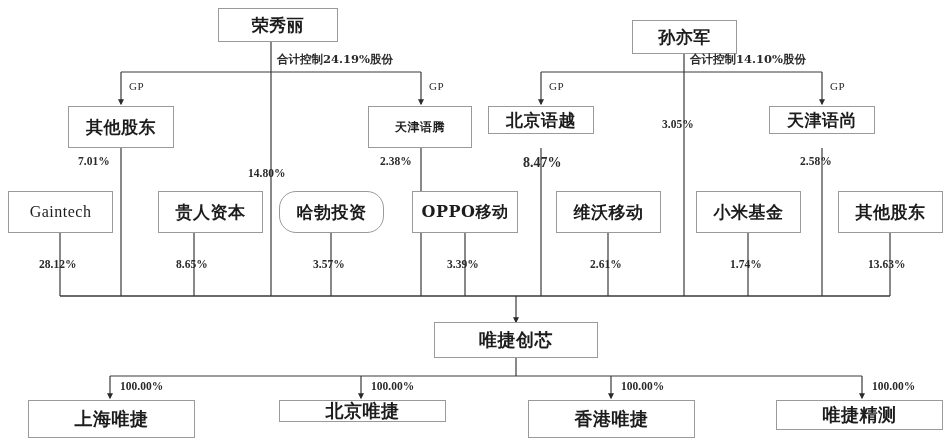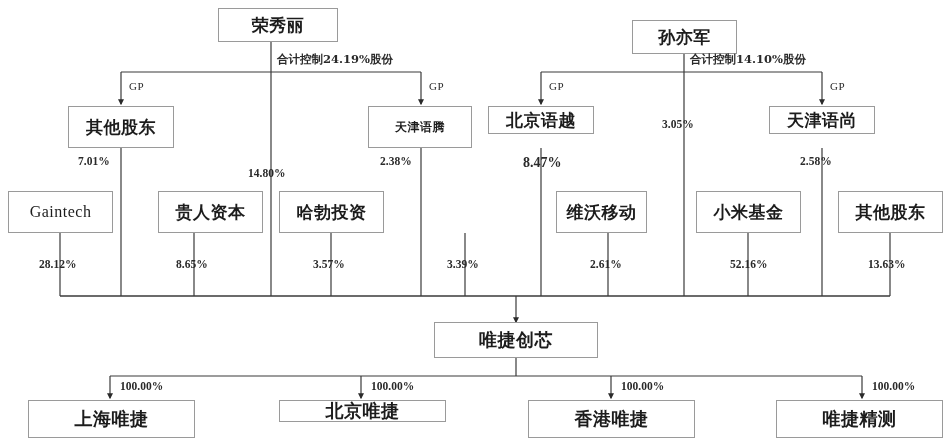--- a/index.html
+++ b/index.html
@@ -163,36 +163,39 @@
   <div class="node-box latin" style="left:8px; top:191px; width:105px; height:42px; font-size:16px;">
     <span>Gaintech</span>
   </div>
   <div class="edge-label" style="left:39px; top:258px; font-size:11.5px;">28.12%</div>
 
   <div class="node-box cn" style="left:142px; top:191px; width:105px; height:42px; font-size:17px;margin-left:16px;">
     <span>贵人资本</span>
   </div>
   <div class="edge-label" style="left:176px; top:258px; font-size:11.5px;">8.65%</div>
 
-  <div class="node-box cn" style="left:279px; top:191px; width:105px; height:42px; font-size:17px;">
+  <div class="node-box cn" style="left:279px; top:191px; width:105px; height:42px; font-size:17px;border-radius:17px;">
     <span>哈勃投资</span>
   </div>
   <div class="edge-label" style="left:313px; top:258px; font-size:11.5px;">3.57%</div>
 
+  <div class="node-box cn" style="left:412px; top:191px; width:106px; height:42px; font-size:16px;">
+    <span>OPPO移动</span>
+  </div>
   <div class="edge-label" style="left:447px; top:258px; font-size:11.5px;">3.39%</div>
 
-  <div class="node-box cn" style="left:556px; top:191px; width:91px; height:42px; font-size:17px;text-align:right;">
+  <div class="node-box cn" style="left:556px; top:191px; width:105px; height:42px; font-size:17px;text-align:right;">
     <span>维沃移动</span>
   </div>
   <div class="edge-label" style="left:590px; top:258px; font-size:11.5px;">2.61%</div>
 
   <div class="node-box cn" style="left:696px; top:191px; width:105px; height:42px; font-size:17px;">
     <span>小米基金</span>
   </div>
-  <div class="edge-label" style="left:730px; top:258px; font-size:11.5px;">52.16%</div>
+  <div class="edge-label" style="left:730px; top:258px; font-size:11.5px;">1.74%</div>
 
   <div class="node-box cn" style="left:838px; top:191px; width:105px; height:42px; font-size:17px;">
     <span>其他股东</span>
   </div>
   <div class="edge-label" style="left:868px; top:258px; font-size:11.5px;">13.63%</div>
 
   <div class="node-box cn" style="left:434px; top:322px; width:164px; height:36px; font-size:18px;">
     <span>唯捷创芯</span>
   </div>
 
@@ -205,17 +208,17 @@
   <div class="node-box cn" style="left:279px; top:400px; width:167px; height:22px; font-size:18px;">
     <span>北京唯捷</span>
   </div>
 
   <div class="edge-label" style="left:621px; top:380px; font-size:11.5px;">100.00%</div>
   <div class="node-box cn" style="left:528px; top:400px; width:167px; height:38px; font-size:18px;">
     <span>香港唯捷</span>
   </div>
 
   <div class="edge-label" style="left:872px; top:380px; font-size:11.5px;">100.00%</div>
-  <div class="node-box cn" style="left:776px; top:400px; width:167px; height:38px; font-size:18px;">
+  <div class="node-box cn" style="left:776px; top:400px; width:167px; height:30px; font-size:18px;">
     <span>唯捷精测</span>
   </div>
 
 </div>
 
 </body></html>

